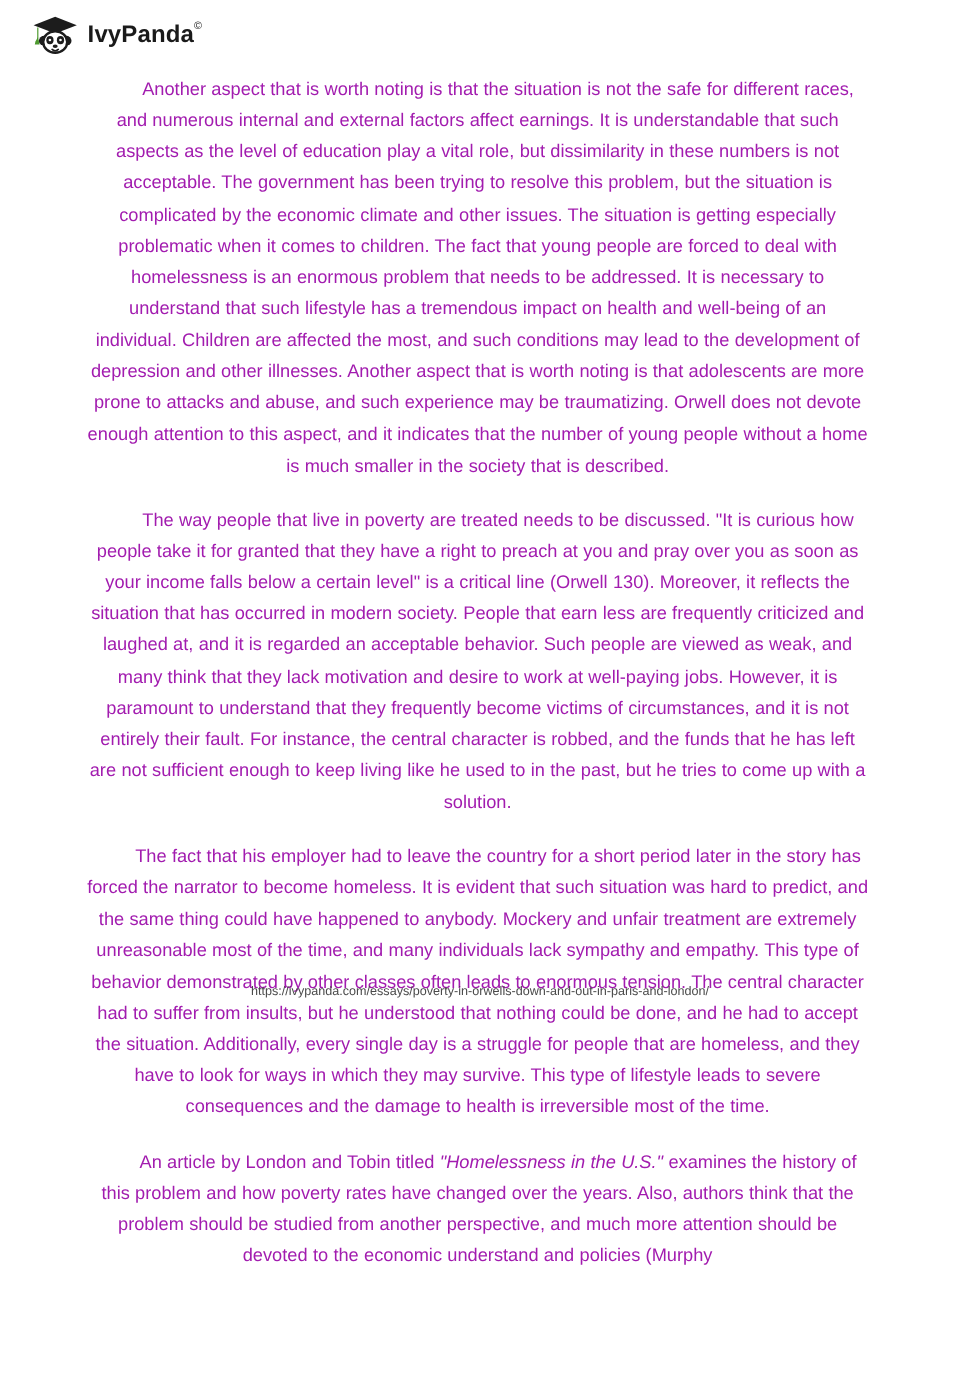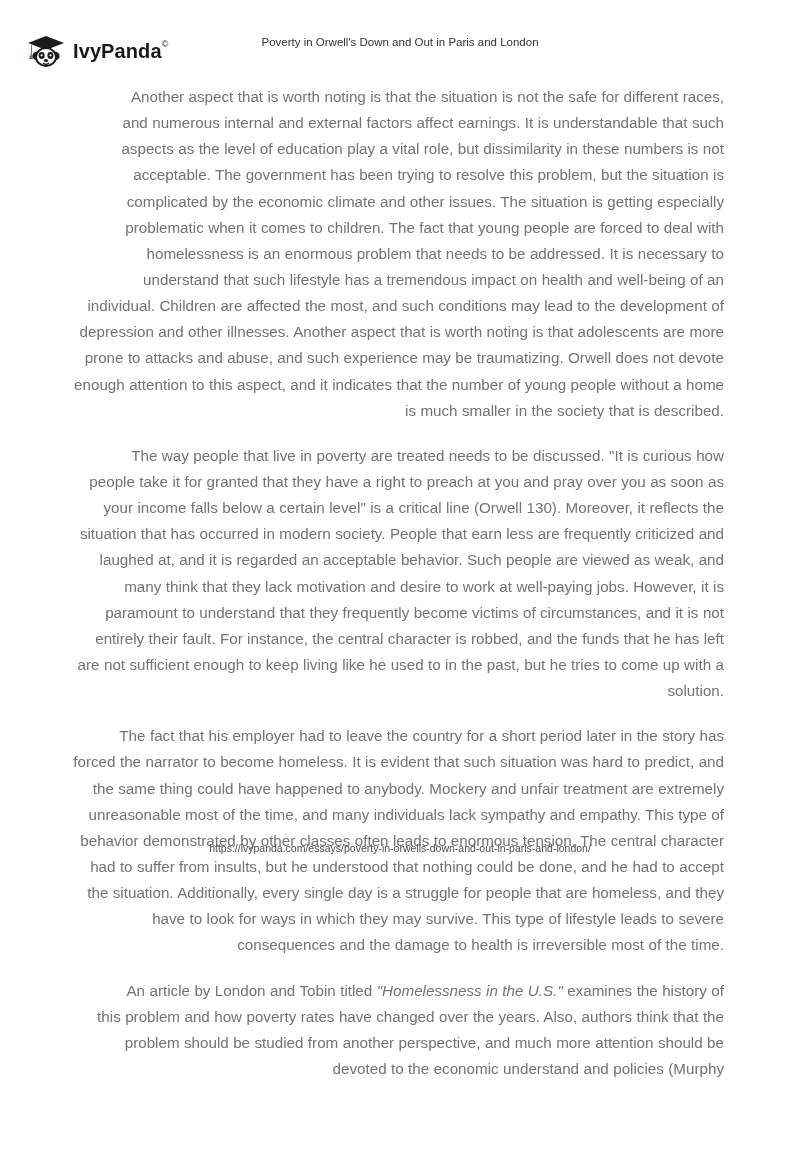--- a/index.html
+++ b/index.html
@@ -14,21 +14,20 @@
     color: #000000;
     position: relative;
     overflow: hidden;
   }
 
   .page {
     position: relative;
     width: 800px;
     height: 860px;
     box-sizing: border-box;
-    margin-top: 22px;
   }
 
   
   .header {
     position: absolute;
     top: 0;
     left: 0;
     right: 0;
     height: 58px;
     display: flex;
@@ -83,23 +82,23 @@
   .content {
     position: absolute;
     top: 62px;
     left: 72px;
     width: 652px;
   }
 
   .para {
     font-size: 15.2px;
     line-height: 1.72;
-    text-align: right;
+    text-align: center;
     margin: 0 0 19px 0;
-    color: #737373;
+    color: #a21caf;
     text-indent: 34px;
     word-spacing: 0.2px;
   }
 
   .para:last-child {
     margin-bottom: 0;
   }
 
   .para em {
     font-style: italic;
@@ -138,21 +137,20 @@
           <ellipse cx="15.6" cy="21.5" rx="3" ry="3.4" fill="#1c1c1c"></ellipse>
           <ellipse cx="24.4" cy="21.5" rx="3" ry="3.4" fill="#1c1c1c"></ellipse>
           <circle cx="15.6" cy="21.3" r="1.1" fill="#ffffff"></circle>
           <circle cx="24.4" cy="21.3" r="1.1" fill="#ffffff"></circle>
           <ellipse cx="20" cy="26.6" rx="2.1" ry="1.5" fill="#1c1c1c"></ellipse>
           <path d="M17.4 29.2 Q20 31.4 22.6 29.2" stroke="#1c1c1c" stroke-width="1.4" fill="none" stroke-linecap="round"></path>
         </svg>
       </span>
       <span class="brand-text"><span>IvyPanda</span><sup>©</sup></span>
     </a>
-    <div class="header-title">Poverty in Orwell's Down and Out in Paris and London</div>
   </div>
 
   <div class="content">
     <p class="para">Another aspect that is worth noting is that the situation is not the safe for different races, and numerous internal and external factors affect earnings. It is understandable that such aspects as the level of education play a vital role, but dissimilarity in these numbers is not acceptable. The government has been trying to resolve this problem, but the situation is complicated by the economic climate and other issues. The situation is getting especially problematic when it comes to children. The fact that young people are forced to deal with homelessness is an enormous problem that needs to be addressed. It is necessary to understand that such lifestyle has a tremendous impact on health and well-being of an individual. Children are affected the most, and such conditions may lead to the development of depression and other illnesses. Another aspect that is worth noting is that adolescents are more prone to attacks and abuse, and such experience may be traumatizing. Orwell does not devote enough attention to this aspect, and it indicates that the number of young people without a home is much smaller in the society that is described.</p>
     <p class="para">The way people that live in poverty are treated needs to be discussed. "It is curious how people take it for granted that they have a right to preach at you and pray over you as soon as your income falls below a certain level" is a critical line (Orwell 130). Moreover, it reflects the situation that has occurred in modern society. People that earn less are frequently criticized and laughed at, and it is regarded an acceptable behavior. Such people are viewed as weak, and many think that they lack motivation and desire to work at well-paying jobs. However, it is paramount to understand that they frequently become victims of circumstances, and it is not entirely their fault. For instance, the central character is robbed, and the funds that he has left are not sufficient enough to keep living like he used to in the past, but he tries to come up with a solution.</p>
     <p class="para">The fact that his employer had to leave the country for a short period later in the story has forced the narrator to become homeless. It is evident that such situation was hard to predict, and the same thing could have happened to anybody. Mockery and unfair treatment are extremely unreasonable most of the time, and many individuals lack sympathy and empathy. This type of behavior demonstrated by other classes often leads to enormous tension. The central character had to suffer from insults, but he understood that nothing could be done, and he had to accept the situation. Additionally, every single day is a struggle for people that are homeless, and they have to look for ways in which they may survive. This type of lifestyle leads to severe consequences and the damage to health is irreversible most of the time.</p>
     <p class="para"><span>An article by London and Tobin titled </span><em>"Homelessness in the U.S."</em><span> examines the history of this problem and how poverty rates have changed over the years. Also, authors think that the problem should be studied from another perspective, and much more attention should be devoted to the economic understand and policies (Murphy</span></p>
   </div>
 
   <div class="footer">

